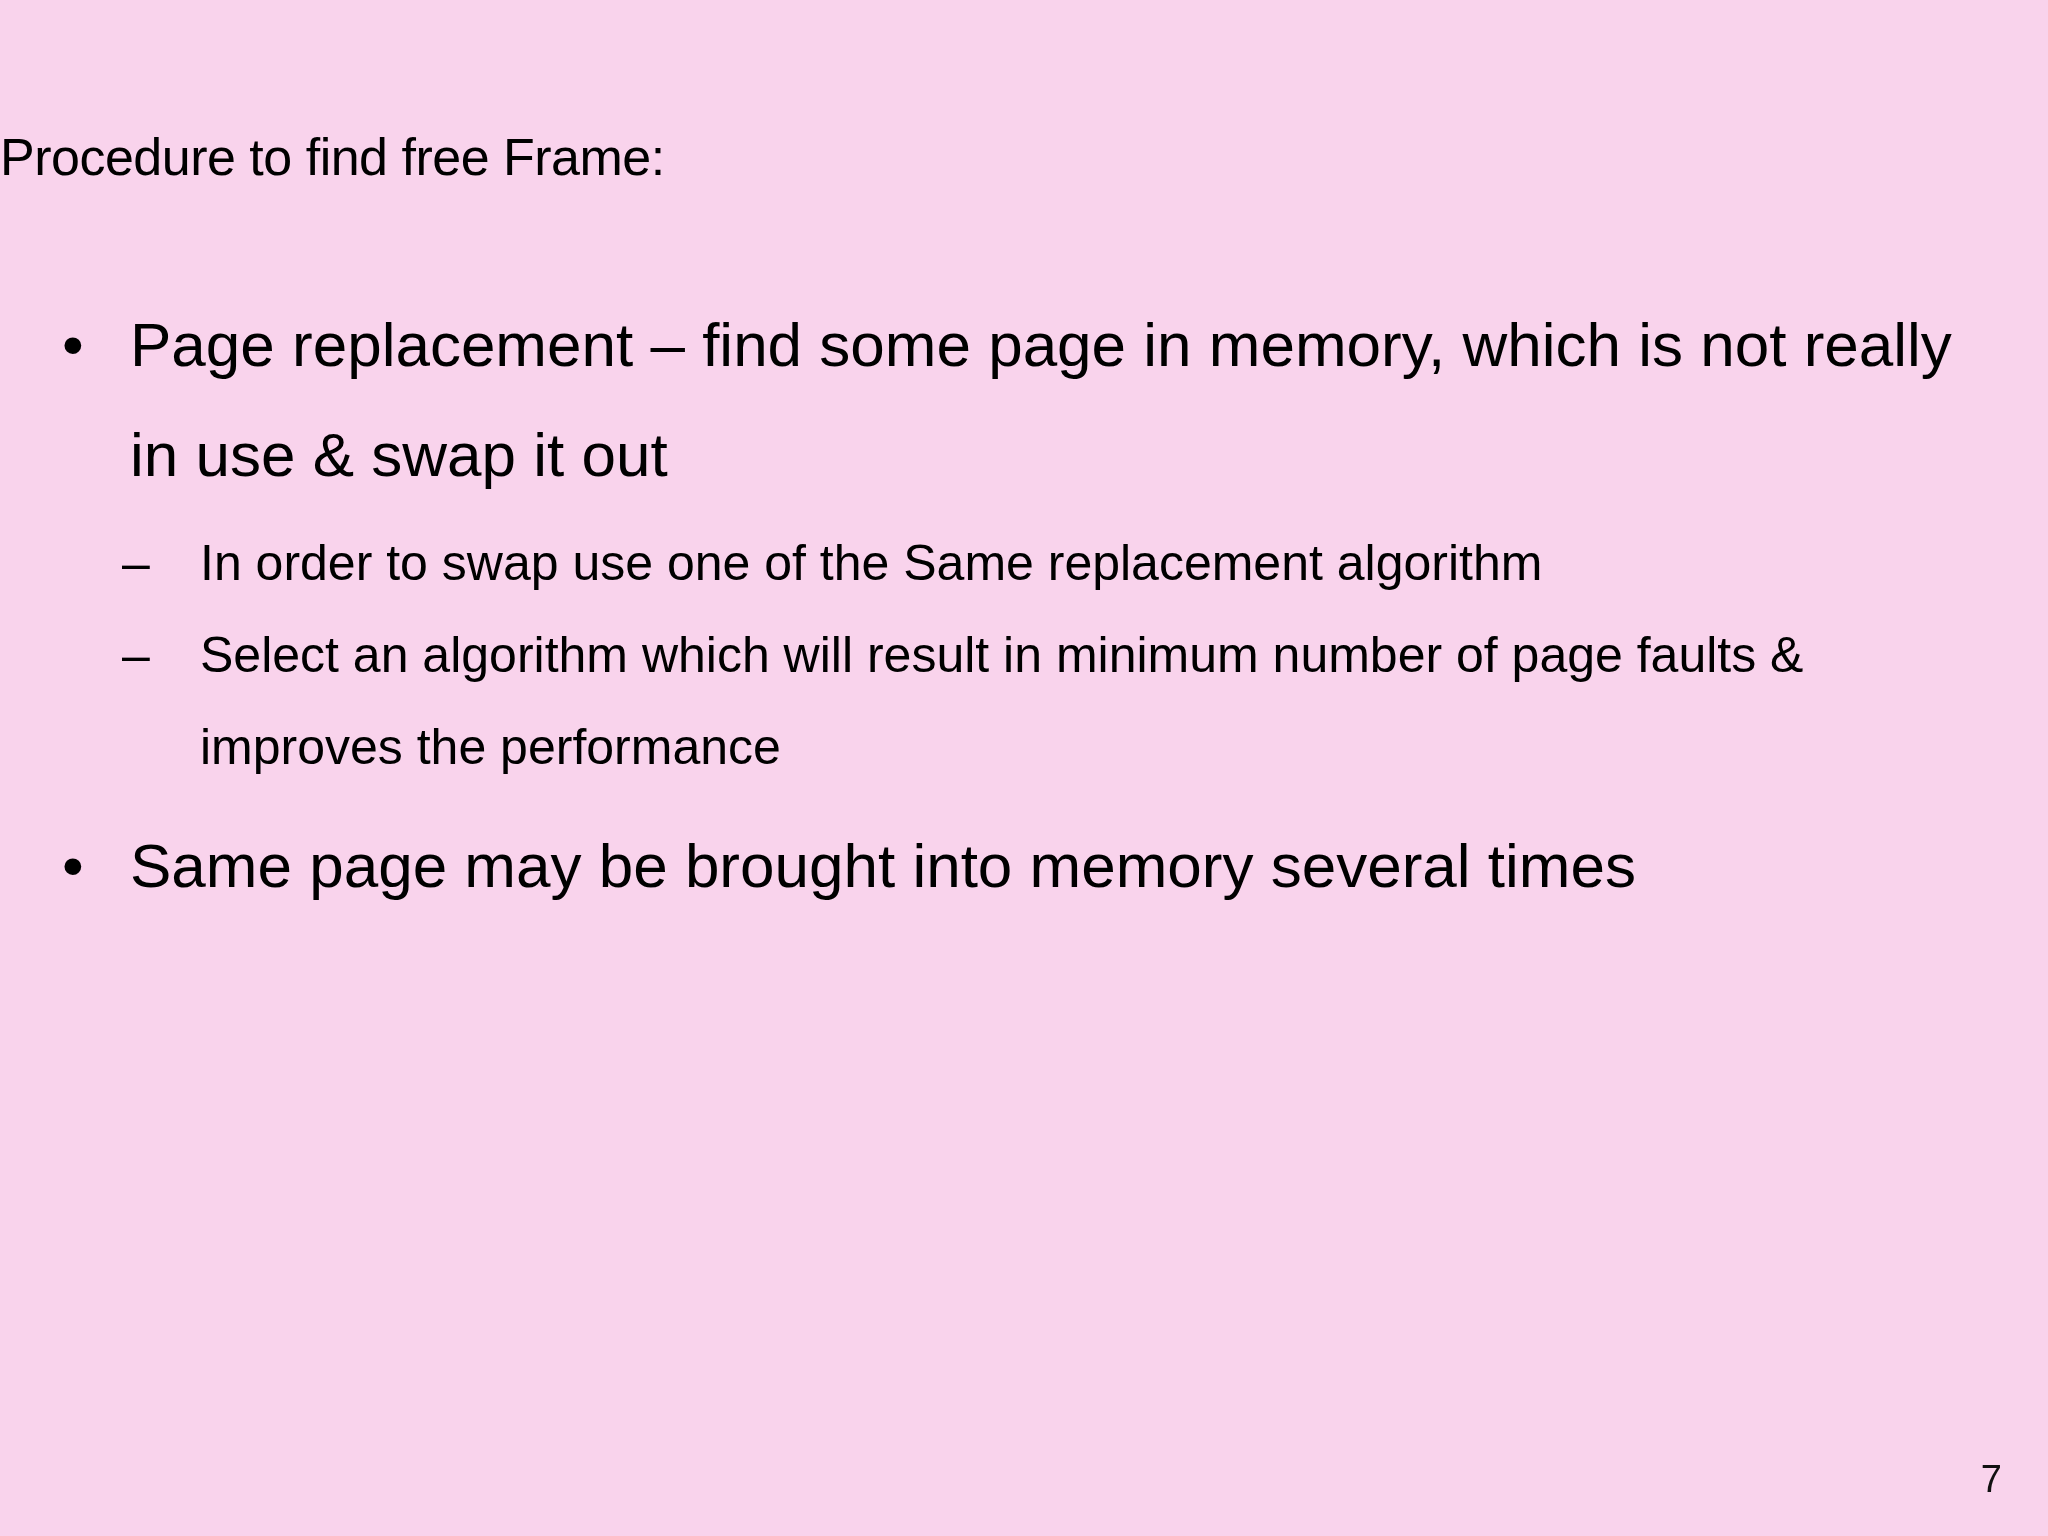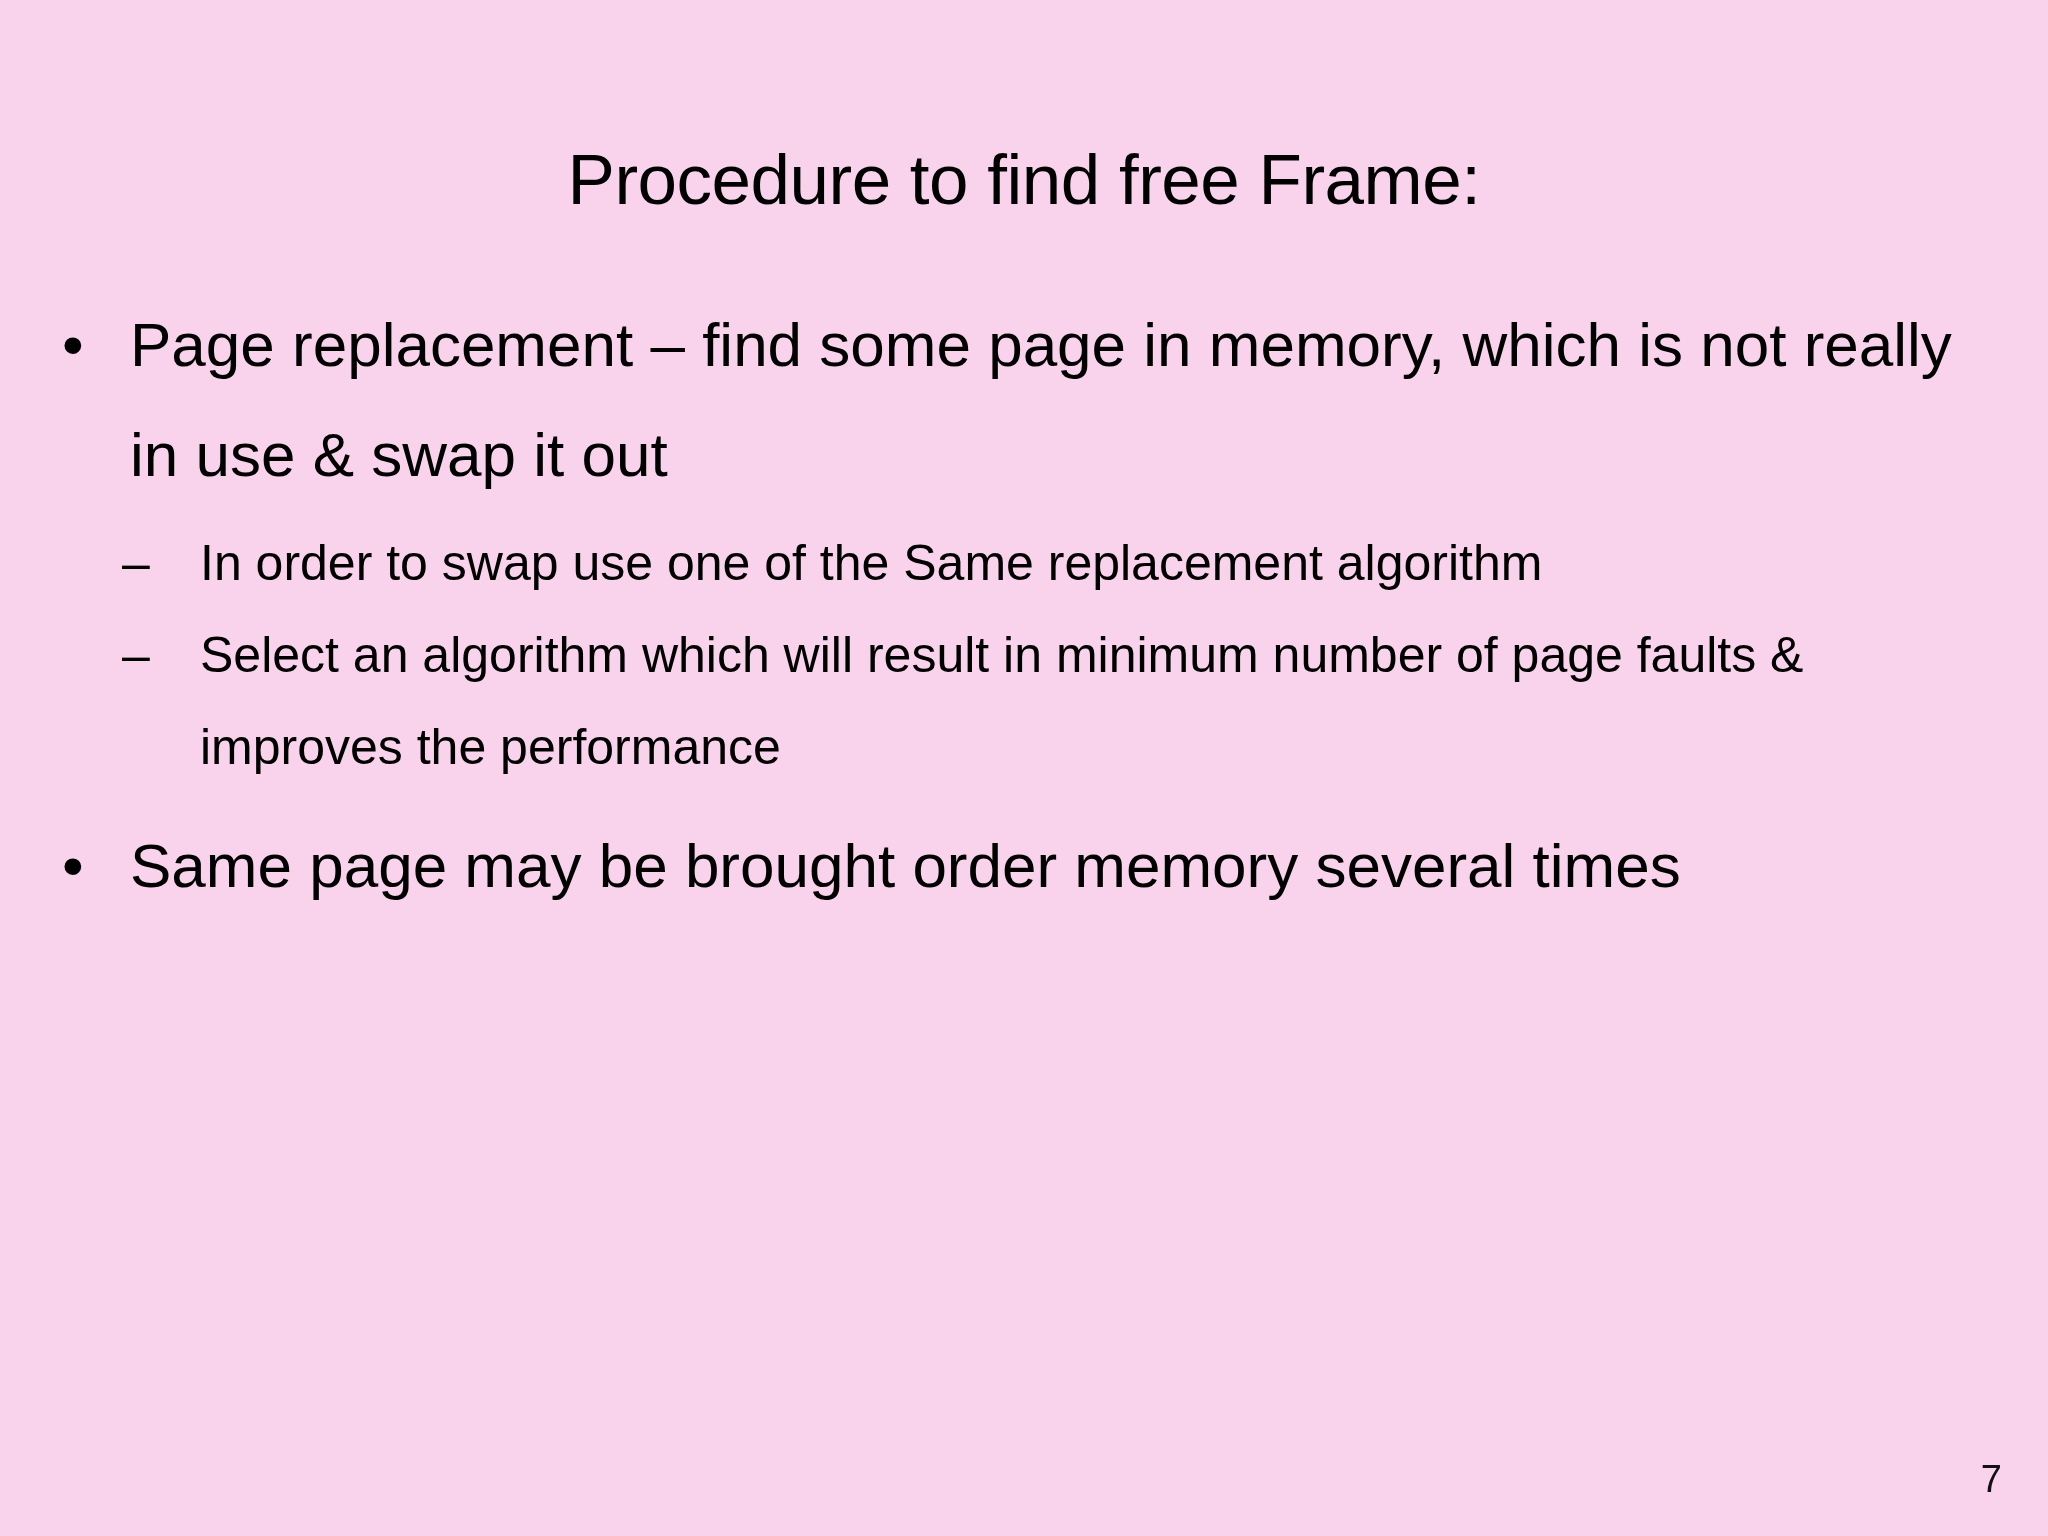--- a/index.html
+++ b/index.html
@@ -21,22 +21,22 @@
     height: 1536px;
     background: #f9d3ec;
     box-sizing: border-box;
   }
 
   .slide-title {
     position: absolute;
     left: 0;
     top: 96px;
     width: 2048px;
-    text-align: center;
-    font-size: 71px;
+    text-align: left;
+    font-size: 52px;
     line-height: 1.0;
     font-weight: normal;
     color: #000000;
     letter-spacing: -0.5px;
   }
 
   .body-content {
     position: absolute;
     left: 40px;
     top: 290px;
@@ -123,20 +123,20 @@
         <span class="marker">–</span>
         <span>Select an algorithm which will result in minimum number of page faults &amp; improves the performance</span>
       </div>
 
     </div>
 
     <div class="spacer-sm"></div>
 
     <div class="bullet-l1">
       <span class="marker">•</span>
-      <span>Same page may be brought order memory several times</span>
+      <span>Same page may be brought into memory several times</span>
     </div>
 
   </div>
 
   <div class="page-number">7</div>
 
 </div>
 
 </body></html>

